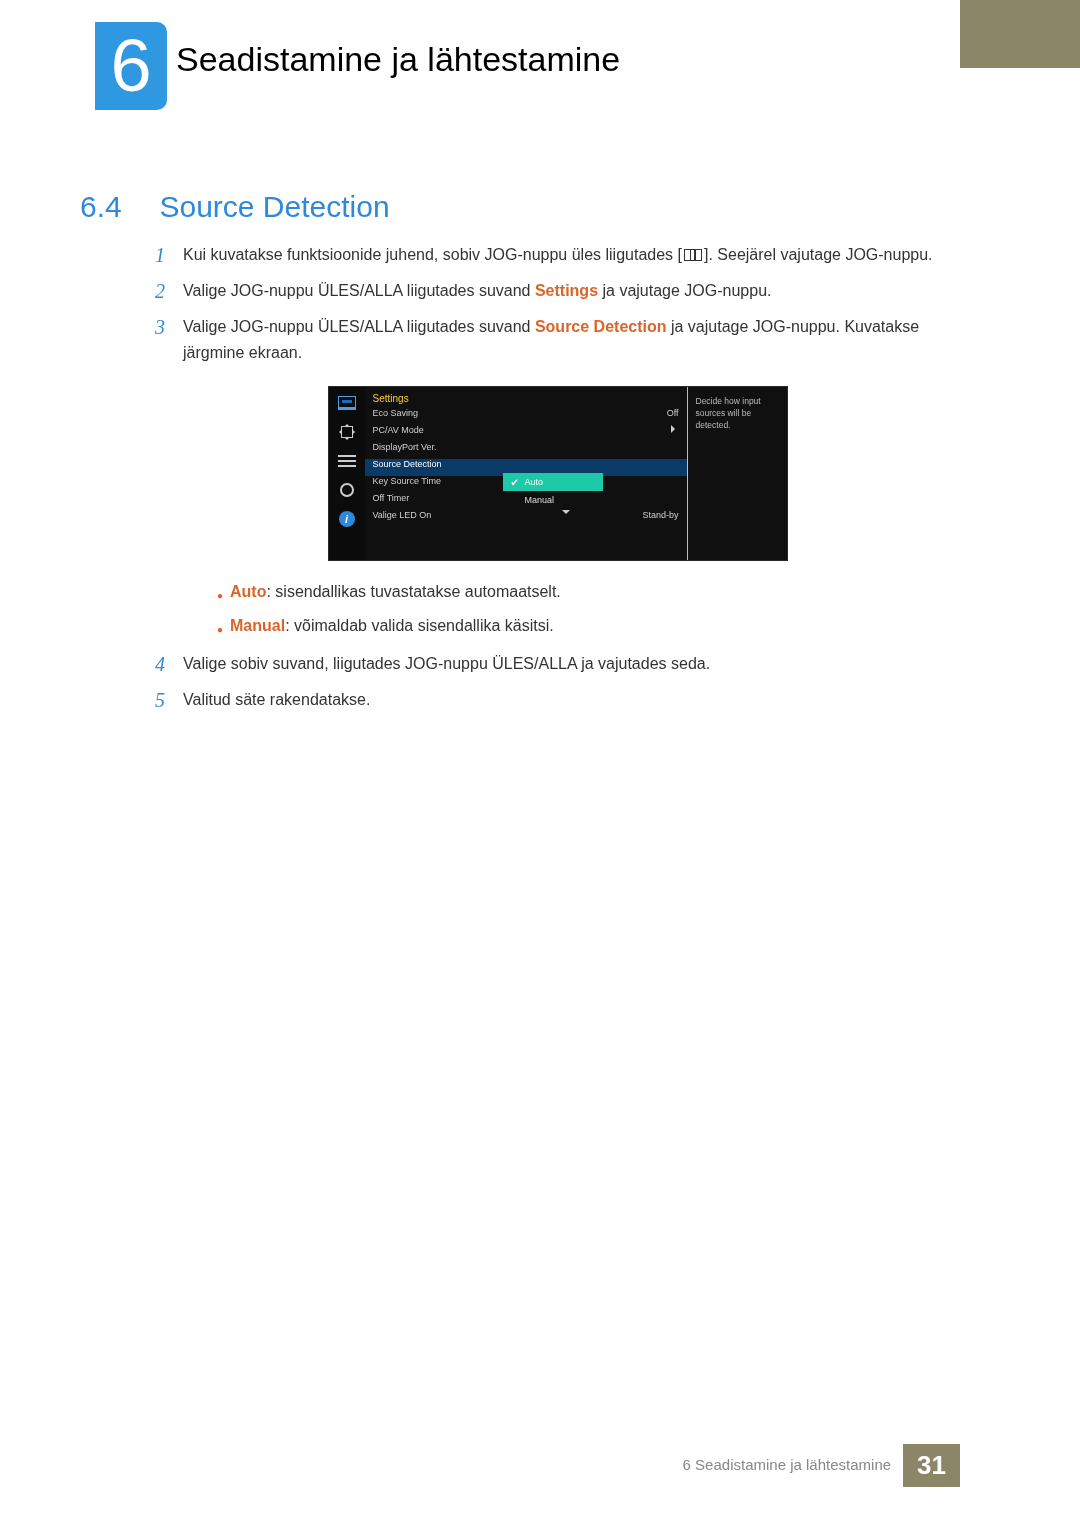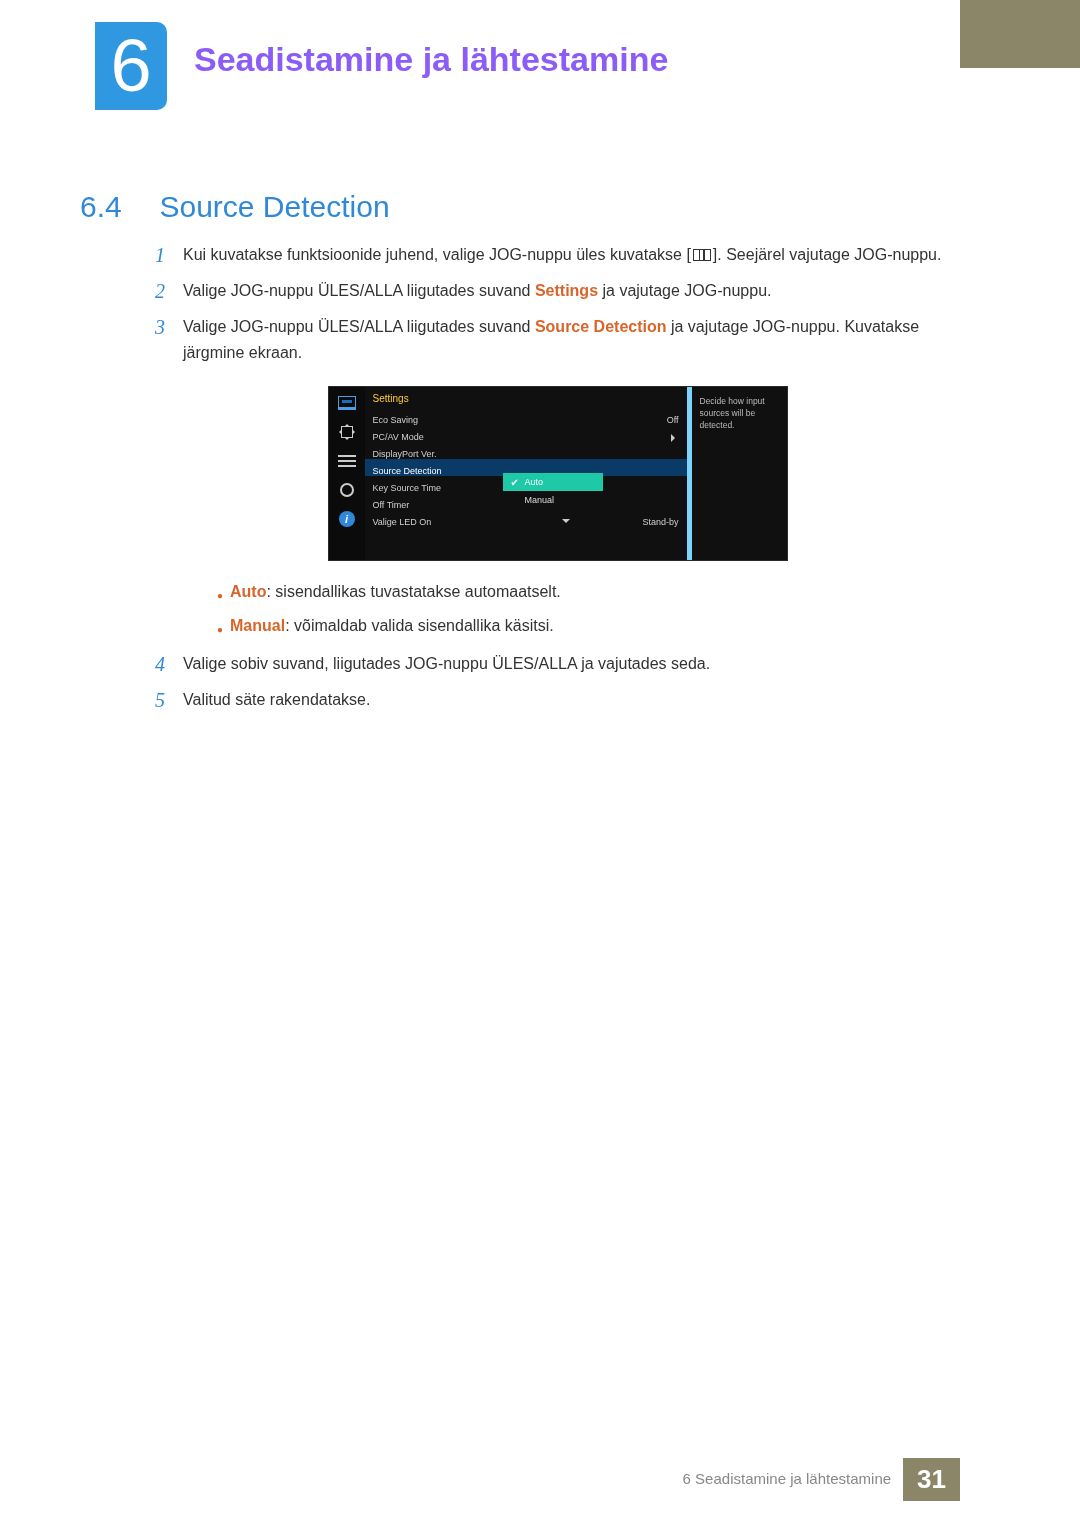--- a/index.html
+++ b/index.html
@@ -32,24 +32,24 @@
   }
   .chapter-tab .num {
     color: #fff;
     font-size: 74px;
     line-height: 88px;
     font-weight: 400;
   }
   .chapter-title {
     position: absolute;
     top: 40px;
-    left: 194px;
+    left: 176px;
     font-size: 34px;
-    color: #8b5cf6;
-    font-weight: 700;
+    color: #000000;
+    font-weight: 400;
   }
   .content {
     position: absolute;
     top: 190px;
     left: 80px;
     right: 120px;
   }
   .section-num {
     font-size: 30px;
     color: #2f88d8;
@@ -185,21 +185,21 @@
   }
   .osd-title {
     color: #ffcc33;
     font-size: 10px;
     padding: 2px 8px 4px 8px;
   }
   .osd-row {
     display: flex;
     padding: 0 8px;
     height: 17px;
-    align-items: flex-end;
+    align-items: flex-start;
   }
   .osd-row.selected {
     background: #0a3a66;
     margin-left: 0px;
     padding-left: 8px;
     color: #fff;
   }
   .osd-row .label { width: 120px; }
   .osd-row .val { margin-left: auto; }
   .osd-row .arrow-r {
@@ -233,21 +233,21 @@
     margin-right: 4px;
     color: #fff;
     font-size: 10px;
   }
   .osd-right {
     width: 100px;
     padding: 8px;
     font-size: 8.5px;
     color: #bbb;
     line-height: 12px;
-    border-left: 5px solid #7dd3fc;
+    border-left: 1px solid #7dd3fc;
   }
 
   .bullets {
     margin: 5px 0 10px 55px;
   }
   .bullet {
     display: flex;
     font-size: 16px;
     margin-bottom: 8px;
     line-height: 22px;
@@ -256,21 +256,21 @@
     width: 20px; flex: 0 0 20px;
     text-align: center;
     color: #d9652a;
     font-size: 10px;
     padding-top: 4px;
   }
   .bullet .hl { color: #d9652a; font-weight: bold; }
 
   .footer {
     position: absolute;
-    bottom: 26px;
+    bottom: 40px;
     right: 120px;
     display: flex;
     align-items: stretch;
   }
   .footer-text {
     font-size: 15px;
     color: #888;
     padding: 12px 12px;
   }
   .footer-page {
@@ -298,21 +298,21 @@
     <span class="section-num">6.4</span>
     <span class="section-title">Source Detection</span>
   </div>
 
 
 
   <div class="steps">
     <div class="step">
       <div class="n">1</div>
       <div class="t">
-        <span>Kui kuvatakse funktsioonide juhend, valige JOG-nuppu üles kuvatakse [</span><span class="menu-icon"></span><span>]. Seejärel vajutage JOG-nuppu.</span>
+        <span>Kui kuvatakse funktsioonide juhend, sobiv JOG-nuppu üles liigutades [</span><span class="menu-icon"></span><span>]. Seejärel vajutage JOG-nuppu.</span>
       </div>
     </div>
     <div class="step">
       <div class="n">2</div>
       <div class="t">
         <span>Valige JOG-nuppu ÜLES/ALLA liigutades suvand </span><span class="hl">Settings</span><span> ja vajutage JOG-nuppu.</span>
       </div>
     </div>
     <div class="step">
       <div class="n">3</div>

